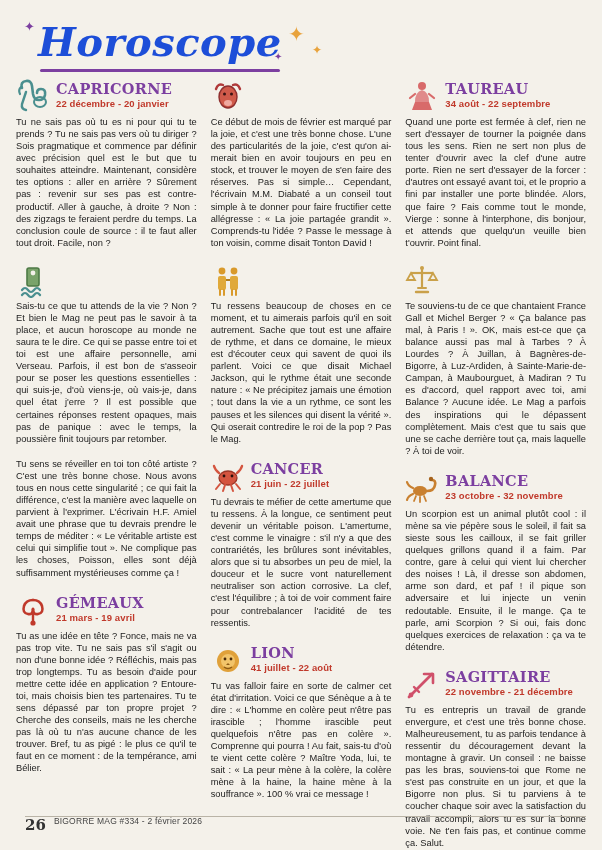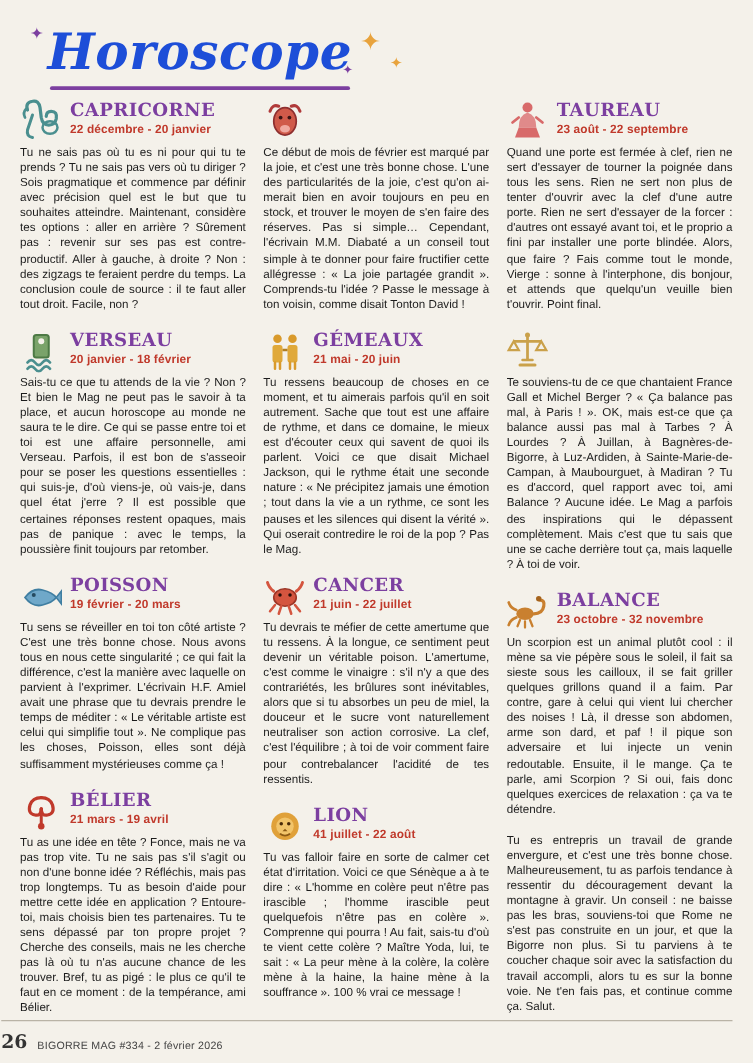--- a/index.html
+++ b/index.html
@@ -95,26 +95,26 @@
     font-size: 9.3px;
     line-height: 1.30;
     color: #1c1c1c;
     text-align: justify;
     hyphens: auto;
   }
 
   
   .footer {
     position: absolute;
-    left: 1px;
+    left: 25px;
     right: 16px;
     bottom: 8px;
     height: 26px;
     display: flex;
-    align-items: flex-end;
+    align-items: flex-start;
     gap: 8px;
   }
   .footer-rule {
     position: absolute;
     left: 0; right: 0; top: 0;
     height: 1px;
     background: #b9b3a6;
   }
   .page-num {
     font-family: "DejaVu Serif", serif;
@@ -169,57 +169,40 @@
       <div class="sign">
         <div class="sign-head">
           <div class="sign-icon">
             <svg viewBox="0 0 34 36" width="34" height="36">
               <rect x="11" y="6" width="12" height="18" rx="2" fill="#7aa36a" stroke="#4d7a45" stroke-width="1.6"></rect>
               <circle cx="17" cy="11" r="2.4" fill="#f4f1ea"></circle>
               <path d="M6 28 q3 -4 6 0 t6 0 t6 0" fill="none" stroke="#4a8f8f" stroke-width="2.2" stroke-linecap="round"></path>
               <path d="M6 33 q3 -4 6 0 t6 0 t6 0" fill="none" stroke="#4a8f8f" stroke-width="2.2" stroke-linecap="round"></path>
             </svg>
           </div>
-          <div class="sign-titles">
-            <div class="sign-name">VERSEAU</div>
-            <div class="sign-dates">20 janvier - 18 février</div>
-          </div>
         </div>
         <div class="sign-body">Sais-tu ce que tu attends de la vie ? Non ? Et bien le Mag ne peut pas le savoir à ta place, et aucun horoscope au monde ne saura te le dire. Ce qui se passe entre toi et toi est une affaire personnelle, ami Verseau. Parfois, il est bon de s'asseoir pour se poser les questions essentielles : qui suis-je, d'où viens-je, où vais-je, dans quel état j'erre ? Il est possible que certaines réponses restent opaques, mais pas de panique : avec le temps, la poussière finit toujours par retomber.</div>
       </div>
 
       <div class="sign">
-        <div class="sign-head">
-          <div class="sign-icon">
-            <svg viewBox="0 0 34 36" width="34" height="36">
-              <path d="M4 20 q6 -8 14 -6 q8 2 11 6 q-3 4 -11 6 q-8 2 -14 -6 z" fill="#6fa8c9" stroke="#3f7ea1" stroke-width="1.4"></path>
-              <path d="M29 20 l4 -5 v10 z" fill="#6fa8c9" stroke="#3f7ea1" stroke-width="1.2"></path>
-              <circle cx="11" cy="18" r="1.6" fill="#254b60"></circle>
-            </svg>
-          </div>
-          <div class="sign-titles">
-            <div class="sign-name">POISSON</div>
-            <div class="sign-dates">19 février - 20 mars</div>
-          </div>
-        </div>
         <div class="sign-body">Tu sens se réveiller en toi ton côté artiste ? C'est une très bonne chose. Nous avons tous en nous cette singularité ; ce qui fait la différence, c'est la manière avec laquelle on parvient à l'exprimer. L'écrivain H.F. Amiel avait une phrase que tu devrais prendre le temps de méditer : « Le véritable artiste est celui qui simplifie tout ». Ne complique pas les choses, Poisson, elles sont déjà suffisamment mystérieuses comme ça !</div>
       </div>
 
       <div class="sign">
         <div class="sign-head">
           <div class="sign-icon">
             <svg viewBox="0 0 34 36" width="34" height="36">
               <path d="M17 8 q-7 0 -9 6 q-2 7 4 8 q5 1 5 -5" fill="none" stroke="#c0392b" stroke-width="2.6" stroke-linecap="round"></path>
               <path d="M17 8 q7 0 9 6 q2 7 -4 8 q-5 1 -5 -5" fill="none" stroke="#c0392b" stroke-width="2.6" stroke-linecap="round"></path>
               <path d="M17 17 v12" fill="none" stroke="#c0392b" stroke-width="2.4" stroke-linecap="round"></path>
               <circle cx="17" cy="31" r="2.6" fill="#c0392b"></circle>
             </svg>
           </div>
           <div class="sign-titles">
-            <div class="sign-name">BÉLIER</div>
+            <div class="sign-name">GÉMEAUX</div>
             <div class="sign-dates">21 mars - 19 avril</div>
           </div>
         </div>
         <div class="sign-body">Tu as une idée en tête ? Fonce, mais ne va pas trop vite. Tu ne sais pas s'il s'agit ou non d'une bonne idée ? Réfléchis, mais pas trop longtemps. Tu as besoin d'aide pour mettre cette idée en application ? Entoure-toi, mais choisis bien tes partenaires. Tu te sens dépassé par ton propre projet ? Cherche des conseils, mais ne les cherche pas là où tu n'as aucune chance de les trouver. Bref, tu as pigé : le plus ce qu'il te faut en ce moment : de la tempérance, ami Bélier.</div>
       </div>
 
     </div>
 
     <div class="col">
 
@@ -244,24 +227,20 @@
           <div class="sign-icon">
             <svg viewBox="0 0 34 36" width="34" height="36">
               <circle cx="11" cy="9" r="3.4" fill="#d99a2b"></circle>
               <circle cx="23" cy="9" r="3.4" fill="#d99a2b"></circle>
               <rect x="7" y="14" width="8" height="14" rx="2" fill="#e0a93a"></rect>
               <rect x="19" y="14" width="8" height="14" rx="2" fill="#e0a93a"></rect>
               <path d="M15 18 h4" stroke="#b07d1f" stroke-width="2"></path>
               <path d="M9 28 v5 M13 28 v5 M21 28 v5 M25 28 v5" stroke="#d99a2b" stroke-width="2" stroke-linecap="round"></path>
             </svg>
           </div>
-          <div class="sign-titles">
-            <div class="sign-name">GÉMEAUX</div>
-            <div class="sign-dates">21 mai - 20 juin</div>
-          </div>
         </div>
         <div class="sign-body">Tu ressens beaucoup de choses en ce moment, et tu aimerais parfois qu'il en soit autrement. Sache que tout est une affaire de rythme, et dans ce domaine, le mieux est d'écouter ceux qui savent de quoi ils parlent. Voici ce que disait Michael Jackson, qui le rythme était une seconde nature : « Ne précipitez jamais une émotion ; tout dans la vie a un rythme, ce sont les pauses et les silences qui disent la vérité ». Qui oserait contredire le roi de la pop ? Pas le Mag.</div>
       </div>
 
       <div class="sign">
         <div class="sign-head">
           <div class="sign-icon">
             <svg viewBox="0 0 34 36" width="34" height="36">
               <ellipse cx="17" cy="20" rx="9" ry="7" fill="#d4553f" stroke="#9b3627" stroke-width="1.3"></ellipse>
               <path d="M8 15 q-4 -3 -5 -7 M26 15 q4 -3 5 -7" stroke="#d4553f" stroke-width="2.4" fill="none" stroke-linecap="round"></path>
@@ -307,21 +286,21 @@
           <div class="sign-icon">
             <svg viewBox="0 0 34 36" width="34" height="36">
               <circle cx="17" cy="8" r="4" fill="#d86a6a"></circle>
               <path d="M17 12 q-7 2 -7 12 h14 q0 -10 -7 -12 z" fill="#e08a8a"></path>
               <path d="M10 24 l-3 8 h20 l-3 -8 z" fill="#d86a6a"></path>
               <path d="M10 16 l-5 4 M24 16 l5 4" stroke="#d86a6a" stroke-width="2.2" stroke-linecap="round" fill="none"></path>
             </svg>
           </div>
           <div class="sign-titles">
             <div class="sign-name">TAUREAU</div>
-            <div class="sign-dates">23 août - 22 septembre</div>
+            <div class="sign-dates">34 août - 22 septembre</div>
           </div>
         </div>
         <div class="sign-body">Quand une porte est fermée à clef, rien ne sert d'essayer de tourner la poignée dans tous les sens. Rien ne sert non plus de tenter d'ouvrir avec la clef d'une autre porte. Rien ne sert d'essayer de la forcer : d'autres ont essayé avant toi, et le proprio a fini par installer une porte blindée. Alors, que faire ? Fais comme tout le monde, Vierge : sonne à l'interphone, dis bonjour, et attends que quelqu'un veuille bien t'ouvrir. Point final.</div>
       </div>
 
       <div class="sign">
         <div class="sign-head">
           <div class="sign-icon">
             <svg viewBox="0 0 34 36" width="34" height="36">
               <path d="M17 6 v20" stroke="#caa14a" stroke-width="2.2"></path>
@@ -350,20 +329,34 @@
           </div>
           <div class="sign-titles">
             <div class="sign-name">BALANCE</div>
             <div class="sign-dates">23 octobre - 32 novembre</div>
           </div>
         </div>
         <div class="sign-body">Un scorpion est un animal plutôt cool : il mène sa vie pépère sous le soleil, il fait sa sieste sous les cailloux, il se fait griller quelques grillons quand il a faim. Par contre, gare à celui qui vient lui chercher des noises ! Là, il dresse son abdomen, arme son dard, et paf ! il pique son adversaire et lui injecte un venin redoutable. Ensuite, il le mange. Ça te parle, ami Scorpion ? Si oui, fais donc quelques exercices de relaxation : ça va te détendre.</div>
       </div>
 
       <div class="sign">
+        <div class="sign-head">
+          <div class="sign-icon">
+            <svg viewBox="0 0 34 36" width="34" height="36">
+              <path d="M4 31 L27 8" stroke="#d0506a" stroke-width="2.8" stroke-linecap="round"></path>
+              <path d="M19 8 h9 v9" stroke="#d0506a" stroke-width="2.6" fill="none" stroke-linecap="round" stroke-linejoin="round"></path>
+              <path d="M9 21 l5 5" stroke="#d0506a" stroke-width="2.4" stroke-linecap="round"></path>
+              <circle cx="6" cy="29" r="2.4" fill="#d0506a"></circle>
+            </svg>
+          </div>
+          <div class="sign-titles">
+            <div class="sign-name">SAGITTAIRE</div>
+            <div class="sign-dates">22 novembre - 21 décembre</div>
+          </div>
+        </div>
         <div class="sign-body">Tu es entrepris un travail de grande envergure, et c'est une très bonne chose. Malheureusement, tu as parfois tendance à ressentir du découragement devant la montagne à gravir. Un conseil : ne baisse pas les bras, souviens-toi que Rome ne s'est pas construite en un jour, et que la Bigorre non plus. Si tu parviens à te coucher chaque soir avec la satisfaction du travail accompli, alors tu es sur la bonne voie. Ne t'en fais pas, et continue comme ça. Salut.</div>
       </div>
 
     </div>
 
   </div>
 
   <div class="footer">
     <div class="footer-rule"></div>
     <div class="page-num">26</div>

